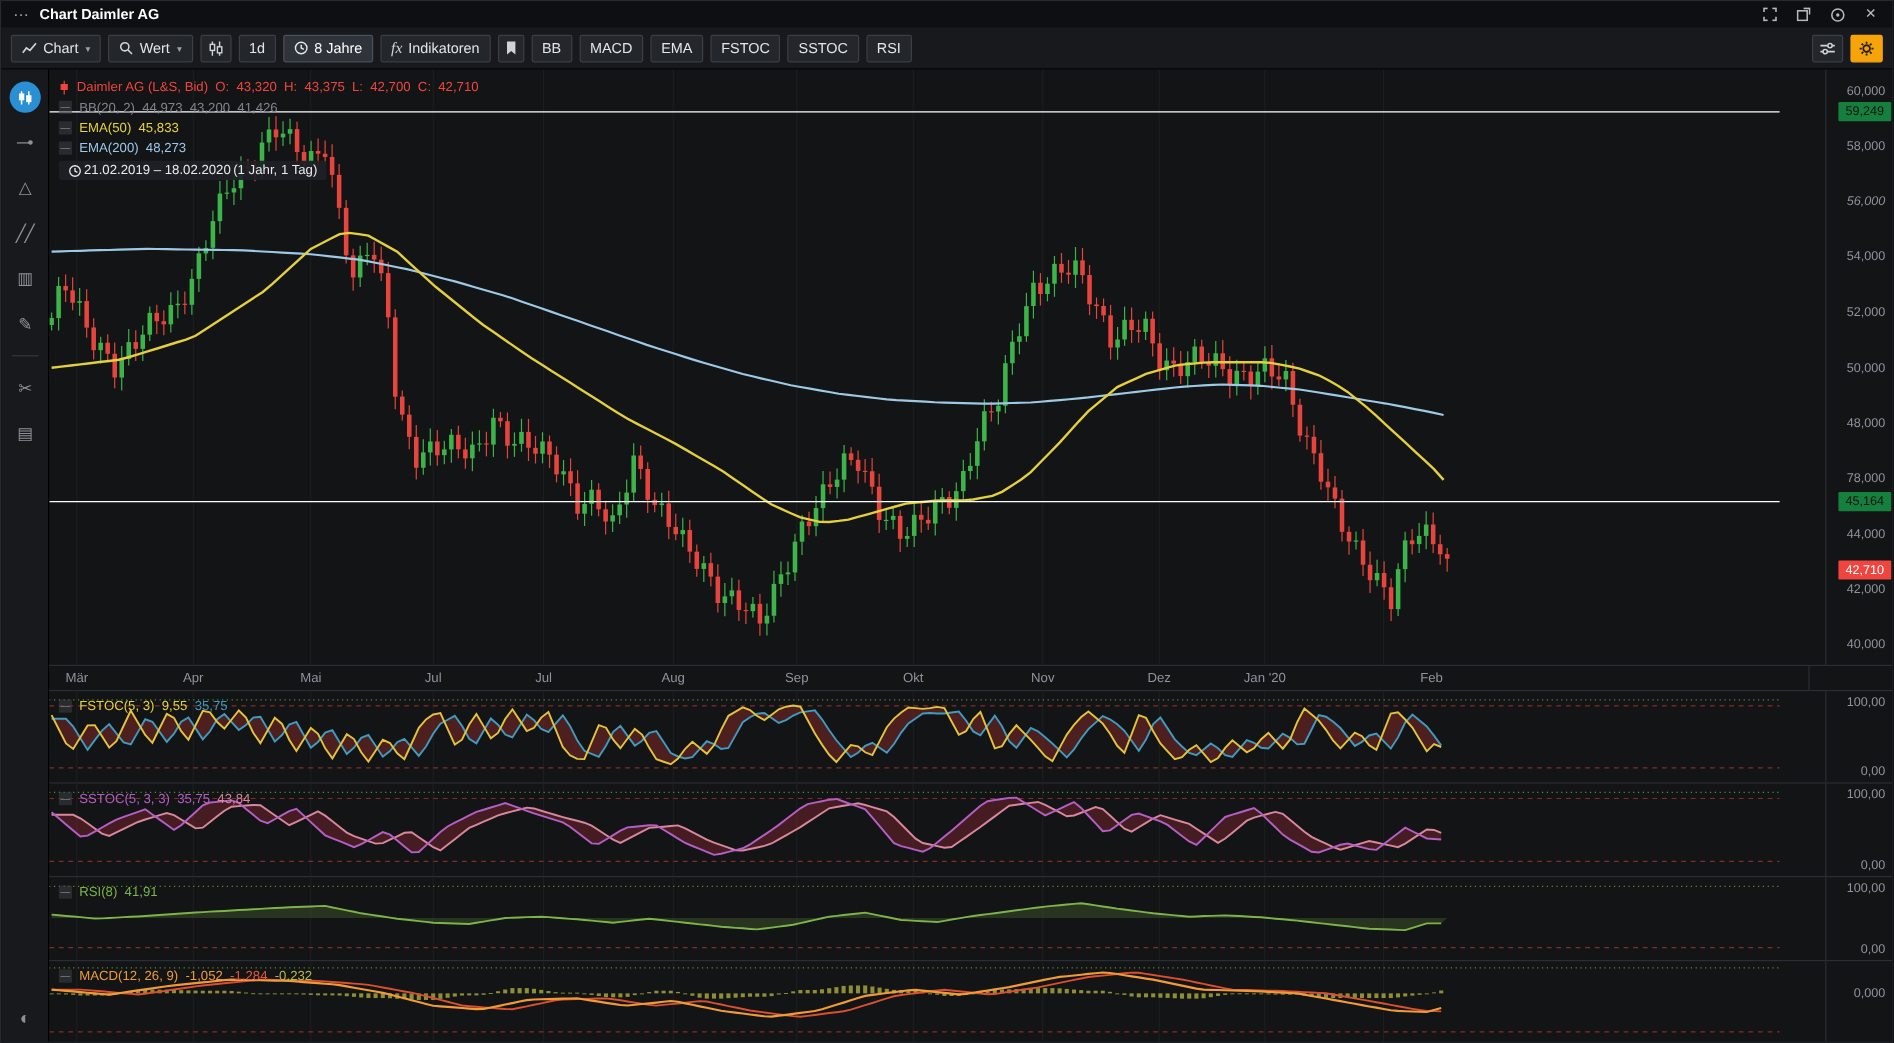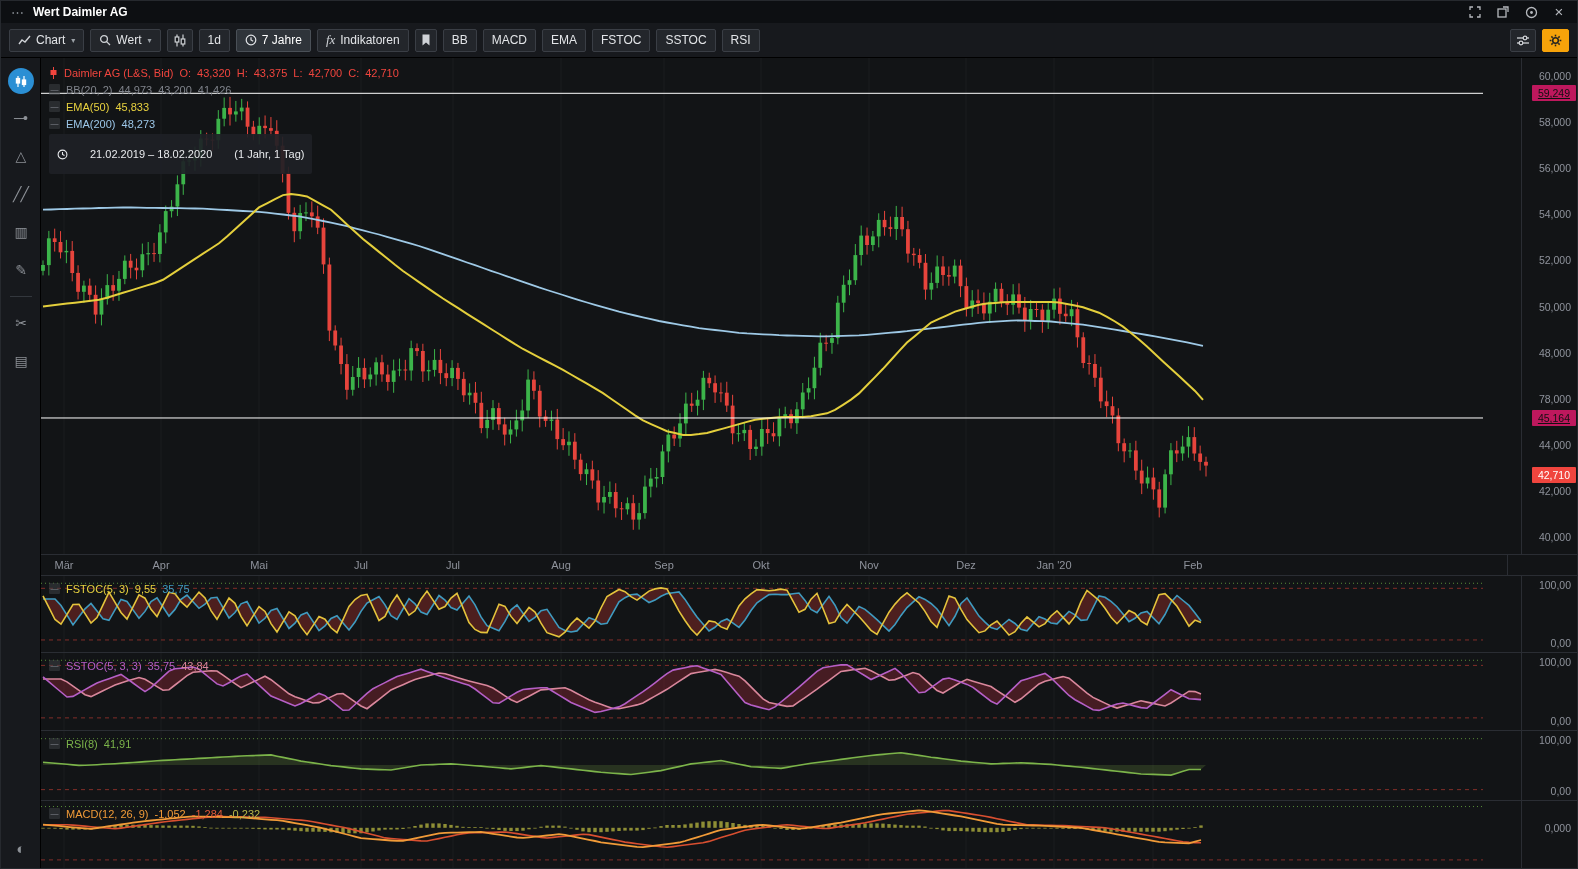--- a/index.html
+++ b/index.html
@@ -33,48 +33,48 @@
   .side-divider { width:22px; border-top:1px solid #33373d; margin:2px 0; }
   .theme-icon { margin-top:auto; font-size:15px; }
 
   .charts { flex:1; display:flex; flex-direction:column; background:#121416; overflow:hidden; }
   .pane { position:relative; display:flex; }
   .pane.osc { border-bottom:1px solid #2a2d33; }
   .plot { position:relative; width:1468px; overflow:hidden; }
   .axis { position:relative; width:57px; border-left:1px solid #2a2d33; font-size:10.5px; color:#8f939c;margin-left:38px; }
   .axis .tick { position:absolute; right:6px; transform:translateY(-50%); }
   .marker { position:absolute; right:1px; height:16px; line-height:16px; font-size:10.5px; padding:0 6px; border-radius:1px; }
-  .marker.white { background:#be185d; color:#111;text-decoration:underline; }
+  .marker.white { background:#15803d; color:#111; }
   .marker.red { background:#f0453e; color:#fff; }
 
   .xaxis-row { display:flex; height:22px; border-top:1px solid #2a2d33; border-bottom:1px solid #2a2d33; }
   .xaxis { position:relative; width:1468px; font-size:11px; color:#8f939c; }
   .xaxis span { position:absolute; top:4px; transform:translateX(-50%); }
   .axis-corner { width:70px; border-left:1px solid #2a2d33; }
 
   
   .legend { position:absolute; top:6px; left:8px; font-size:11px; z-index:5; }
   .legend-row { display:flex; gap:6px; align-items:center; height:17px; }
   .min-btn { width:11px; height:11px; display:flex; align-items:center; justify-content:center; color:#8a8e96; background:rgba(60,64,70,0.55); border-radius:1px; font-size:8px; cursor:pointer; }
   .t-red { color:#f0453e;align-items:center; } .t-dim { color:#80848c; } .t-yellow { color:#e8d23f; }
   .t-blue { color:#9cc7e8; } .t-teal { color:#3f9bc0; } .t-purple { color:#b55fc6; }
   .t-pink { color:#d9879c; } .t-green { color:#7cb44a; } .t-orange { color:#f19b38; }
   .t-salmon { color:#e05a3a; } .t-olive { color:#b8b84a; }
-  .range-pill { display:inline-flex; align-items:center; gap:22px; background:rgba(30,33,38,0.92); border-radius:2px; padding:14px 8px; color:#e8eaed; margin-top:2px; }
+  .range-pill { display:inline-flex; align-items:center; gap:2px; background:rgba(30,33,38,0.92); border-radius:2px; padding:2px 8px; color:#e8eaed; margin-top:2px; }
   .osc-legend { top:4px; }
   svg { display:block; }
 </style>
 </head>
 <body>
 
 <div class="app">
 
   <div class="titlebar">
     <span class="menu-dots">⋯</span>
-    <span class="title">Wert Daimler AG</span>
+    <span class="title">Chart Daimler AG</span>
     <div class="win-icons">
       <span class="wicon">
         <svg width="12" height="12" viewBox="0 0 12 12" stroke="#b6b9be" stroke-width="1.3" fill="none">
             <path d="M1 4 V1 H4 M8 1 H11 V4 M11 8 V11 H8 M4 11 H1 V8"></path>
           </svg>
       </span>
       <span class="wicon">
         <svg width="12" height="12" viewBox="0 0 12 12" stroke="#b6b9be" stroke-width="1.3" fill="none">
             <rect x="1" y="3" width="8" height="8"></rect>
             <path d="M6 1 H11 V6"></path>
@@ -115,21 +115,21 @@
         </svg>
     </div>
     <div class="tb-btn">
       <span>1d</span>
     </div>
     <div class="tb-btn active">
       <svg width="12" height="12" viewBox="0 0 12 12">
           <circle cx="6" cy="6" r="4.8" fill="none" stroke="#e3e5e8" stroke-width="1.2"></circle>
           <path d="M6 3.2 V6 L8.2 7.2" fill="none" stroke="#e3e5e8" stroke-width="1.2"></path>
         </svg>
-      <span>7 Jahre</span>
+      <span>8 Jahre</span>
     </div>
     <div class="tb-btn">
       <span class="fx">fx</span>
       <span>Indikatoren</span>
     </div>
     <div class="tb-btn icon-only">
       <svg width="10" height="12" viewBox="0 0 10 12">
           <path d="M1.5 0.5 H8.5 V11.5 L5 8.5 L1.5 11.5 Z" fill="#cfd2d6"></path>
         </svg>
     </div>
@@ -657,21 +657,21 @@
                   <path d="M6 3.2 V6 L8.2 7.2" fill="none" stroke="#e8eaed" stroke-width="1.2"></path>
                 </svg>
               <span>21.02.2019 – 18.02.2020</span>
               <span>(1 Jahr, 1 Tag)</span>
             </div>
           </div>
         </div>
         <div class="axis" id="main-axis">
             <div class="tick" style="top: 18px;">60,000</div>
             <div class="tick" style="top: 64.1px;">58,000</div>
-            <div class="tick" style="top: 110.2px;">56,000</div>
+            <div class="tick" style="top: 110.2px; font-style: italic;">56,000</div>
             <div class="tick" style="top: 156.3px;">54,000</div>
             <div class="tick" style="top: 202.4px;">52,000</div>
             <div class="tick" style="top: 248.5px;">50,000</div>
             <div class="tick" style="top: 294.6px;">48,000</div>
             <div class="tick" style="top: 340.7px;">78,000</div>
             <div class="tick" style="top: 386.8px;">44,000</div>
             <div class="tick" style="top: 432.9px;">42,000</div>
             <div class="tick" style="top: 479px;">40,000</div>
             <div class="marker white" style="top: 27.3105px;">59,249</div>
             <div class="marker white" style="top: 351.97px;">45,164</div>

